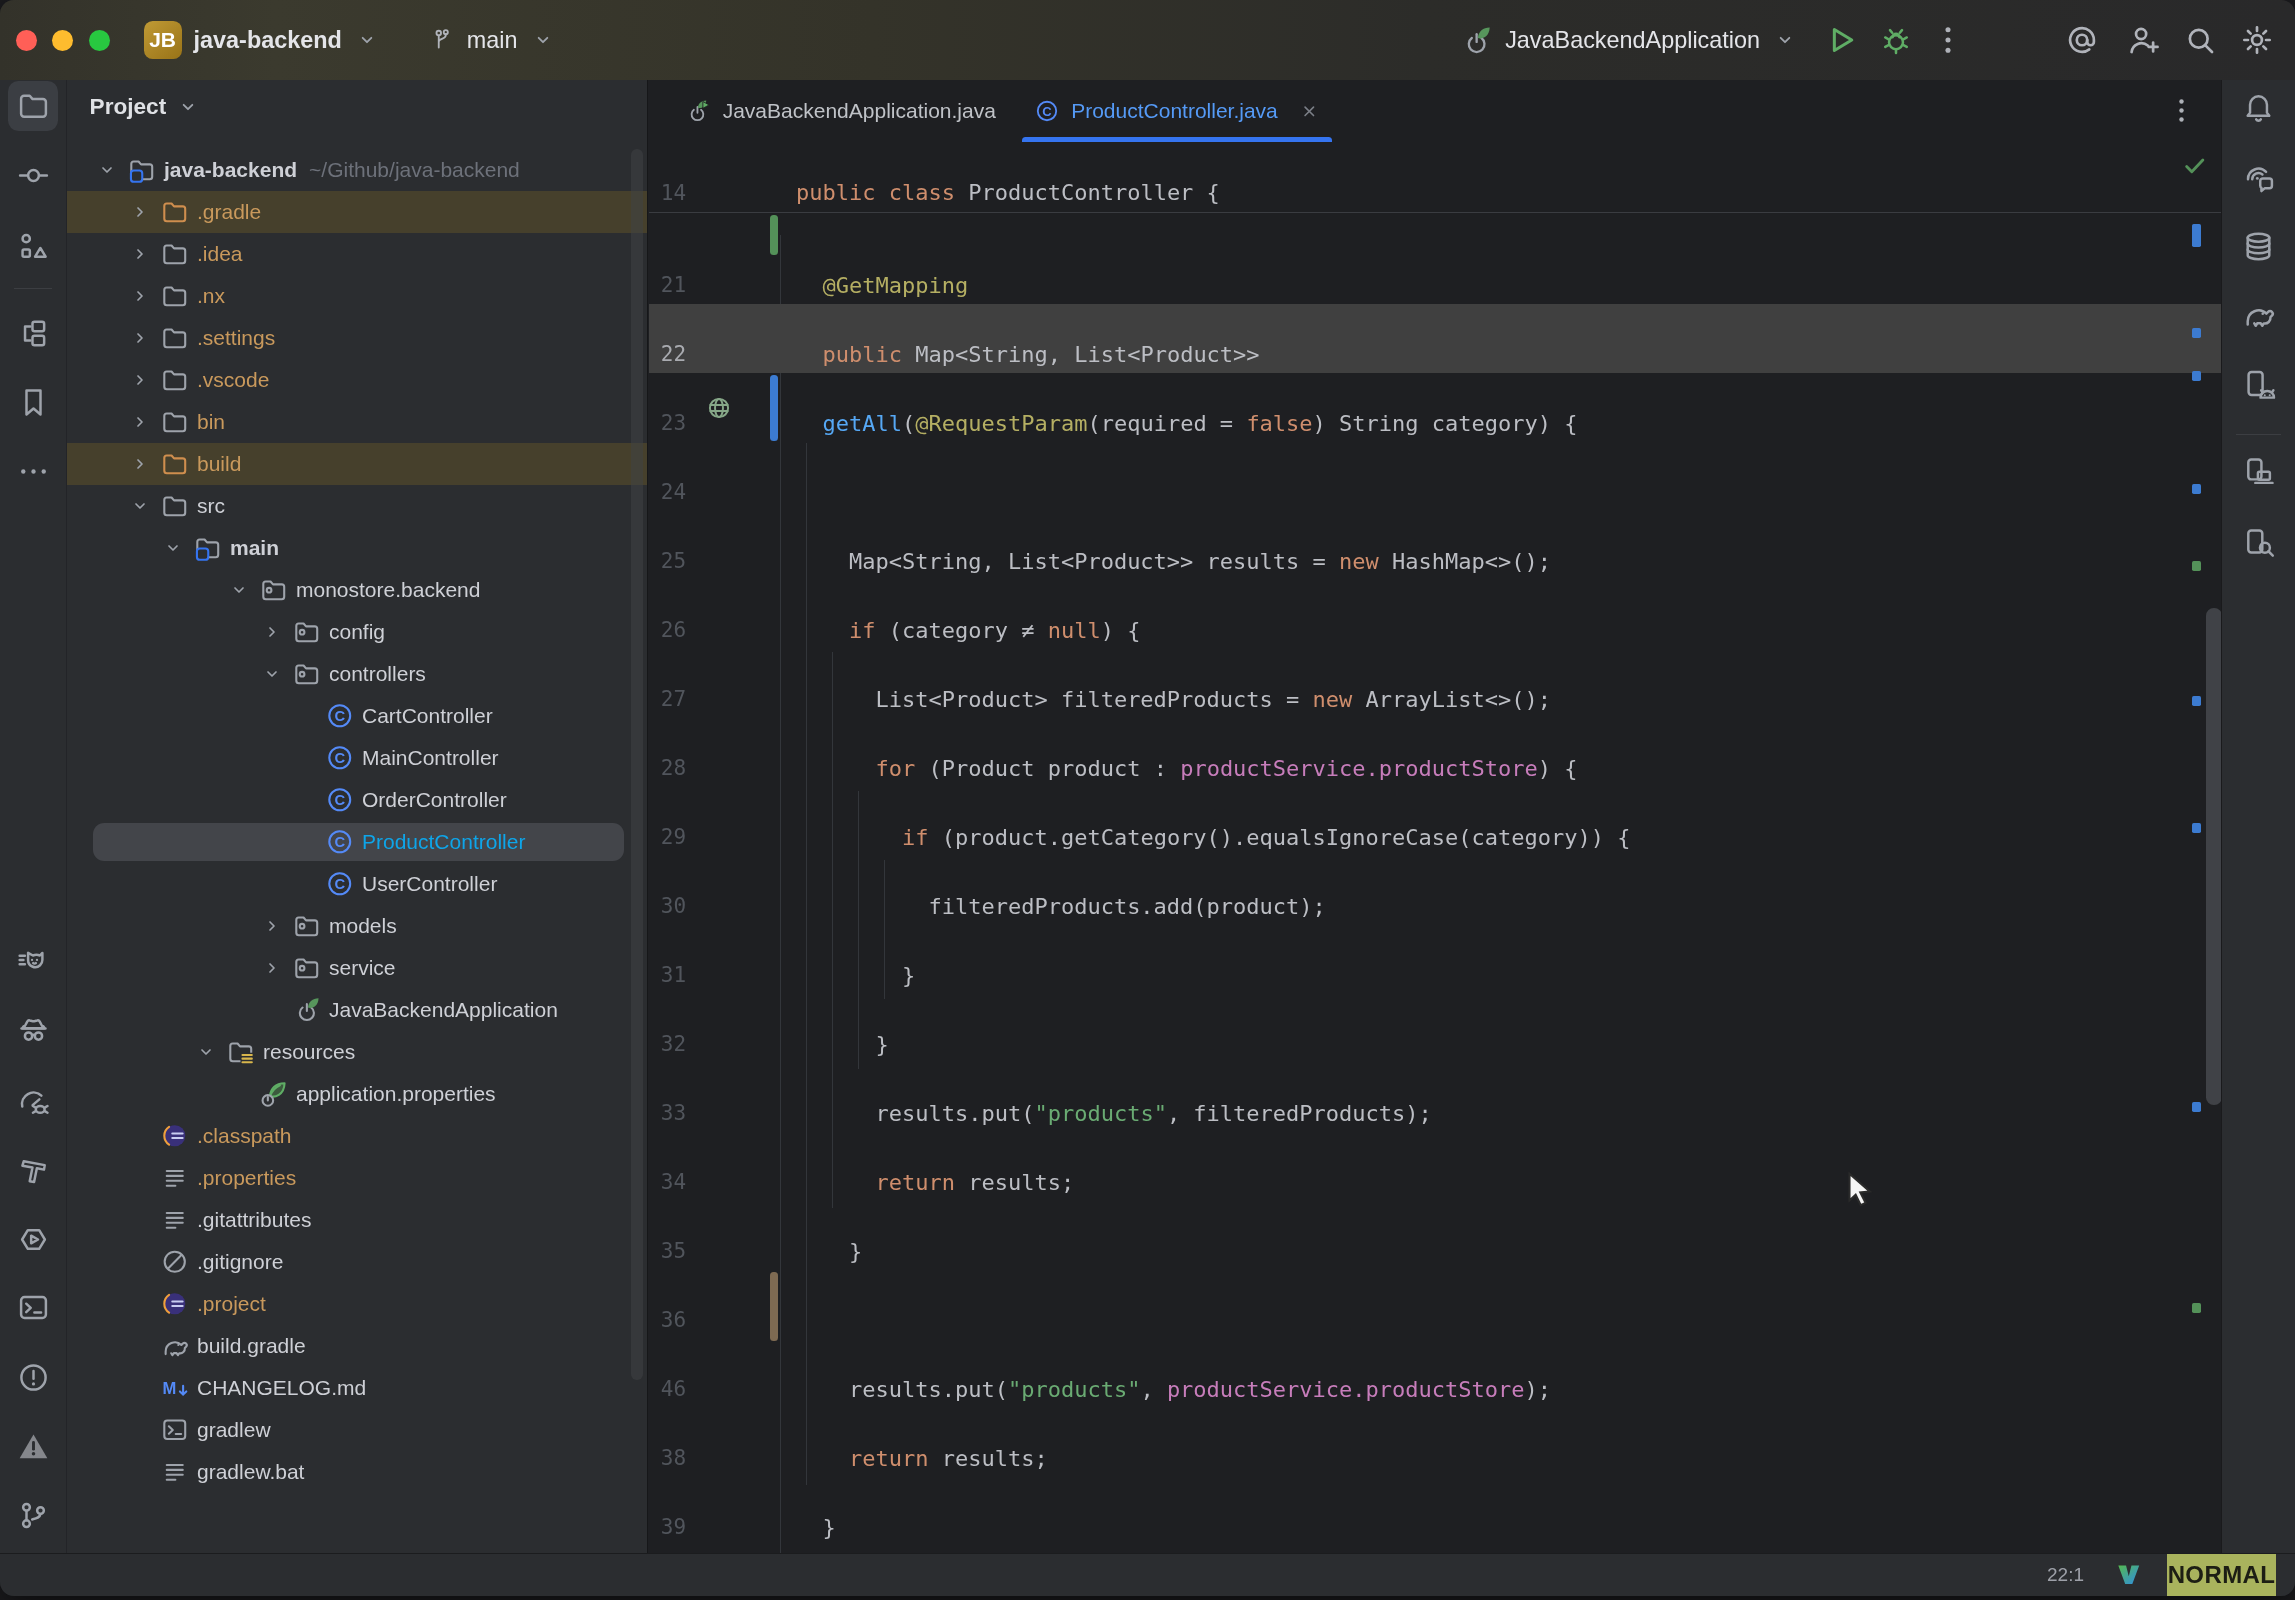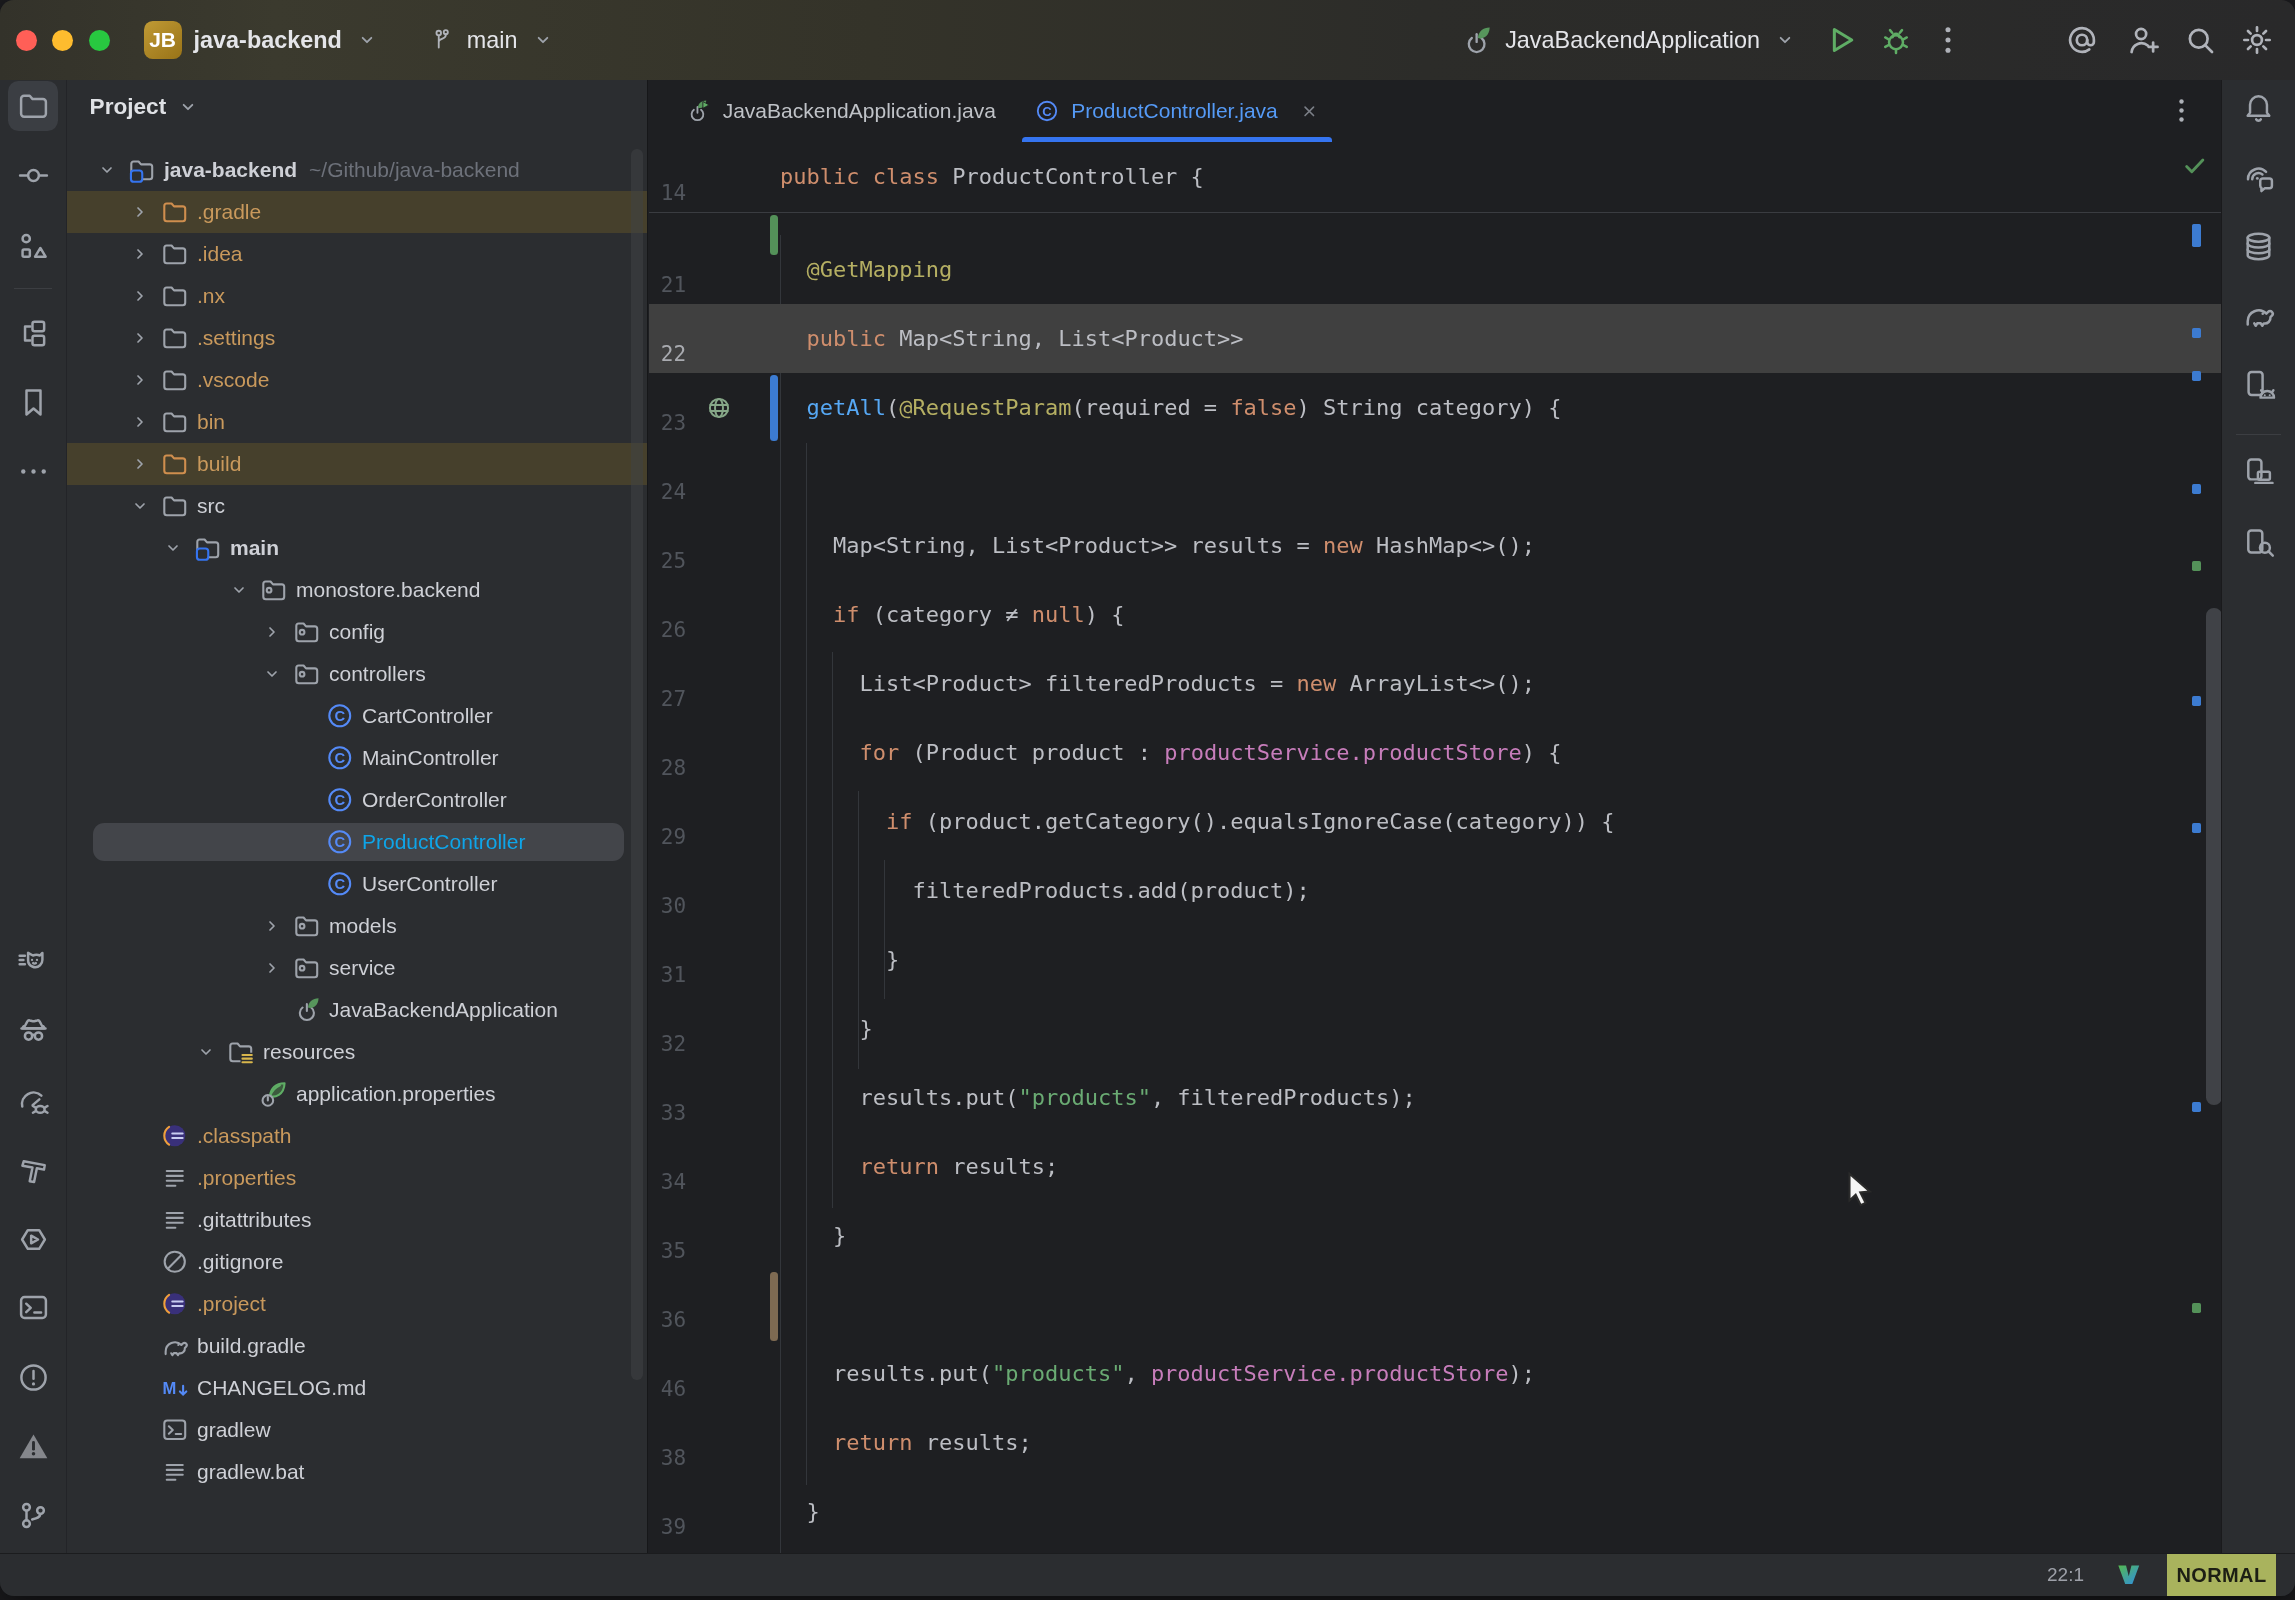--- a/index.html
+++ b/index.html
@@ -61,42 +61,42 @@
   .ed-kebab svg{width:33px;height:33px;}
   .code-area{position:absolute;top:62px;left:0;right:0;bottom:0;overflow:hidden;}
   .guide{position:absolute;width:0.9px;background:#33363b;}
   .sticky{position:relative;height:70px;border-bottom:1.7px solid #3a3c41;background:#1e1f22;z-index:3;}
   .lines{position:absolute;top:93px;left:0;right:0;z-index:1;}
   .crow{position:relative;height:69px;}
   .crow.cur{background:#404040;}
   .ln{position:absolute;left:0;top:16px;width:49px;text-align:center;font:21px/69px "DejaVu Sans Mono",monospace;color:#51555c;}
   .sticky .ln{line-height:70px;}
   .ln-cur{color:#a9abb0;}
-  .ct{position:absolute;left:131px;top:0;margin:0;font:22px/69px "DejaVu Sans Mono",monospace;white-space:pre;color:#bcbec4;}
+  .ct{position:absolute;left:131px;top:0;margin:16px;font:22px/69px "DejaVu Sans Mono",monospace;white-space:pre;color:#bcbec4;}
   .sticky .ct{line-height:70px;}
   .c-kw{color:#cf8e6d}.c-ann{color:#b5af63}.c-mth{color:#56a8f5}.c-fld{color:#c77dbb}.c-str{color:#6aab73}.c-pl{color:#bcbec4}
   .g-change{position:absolute;left:121px;width:7.8px;border-radius:3.5px;}
   .g-change.added{top:-20px;height:40px;background:#549159;}
   .g-change.modified{top:1.7px;height:66px;background:#3c7bd1;}
   .g-change.modified_ws{top:1.7px;height:69px;background:#7e6a52;}
   .g-globe{position:absolute;left:56px;top:21px;width:28px;height:28px;}
   .g-globe svg{width:28px;height:28px;}
   .ovr-mark{position:absolute;left:1543px;width:8.7px;border-radius:1.7px;z-index:4;}
   .ovr-thumb{position:absolute;left:1557px;width:15.6px;top:466px;height:497px;background:#47494e;border-radius:7.8px;opacity:.85;z-index:4;}
   .insp{position:absolute;left:1531px;top:8.7px;width:29.5px;height:29.5px;z-index:5;}
   .insp svg{width:29.5px;height:29.5px;}
   
   .statusbar{position:absolute;left:0;right:0;bottom:0;height:42px;background:#2b2d30;border-top:0.9px solid #1b1c1e;
     display:flex;align-items:center;}
   .sb-right{margin-left:auto;display:flex;align-items:center;}
   .sb-caret{color:#9da0a8;font-size:19px;}
   .sb-vim{width:29.5px;height:29.5px;margin-left:29.5px;}
   .sb-vim svg{width:29.5px;height:29.5px;}
   .sb-mode{margin-left:24px;margin-right:19px;width:109px;height:42px;background:#a9b35d;color:#1d1e14;
-    font-size:20px;font-weight:600;letter-spacing:0.4px;display:flex;align-items:center;justify-content:center;}
+    font-size:24px;font-weight:600;letter-spacing:0.4px;display:flex;align-items:center;justify-content:center;}
   
   .mouse{position:absolute;left:1842px;top:1170px;width:36px;height:40px;z-index:50;}
 </style>
 </head>
 <body>
 
 <div class="screen">
   <div class="window">
 
     <header class="titlebar">

